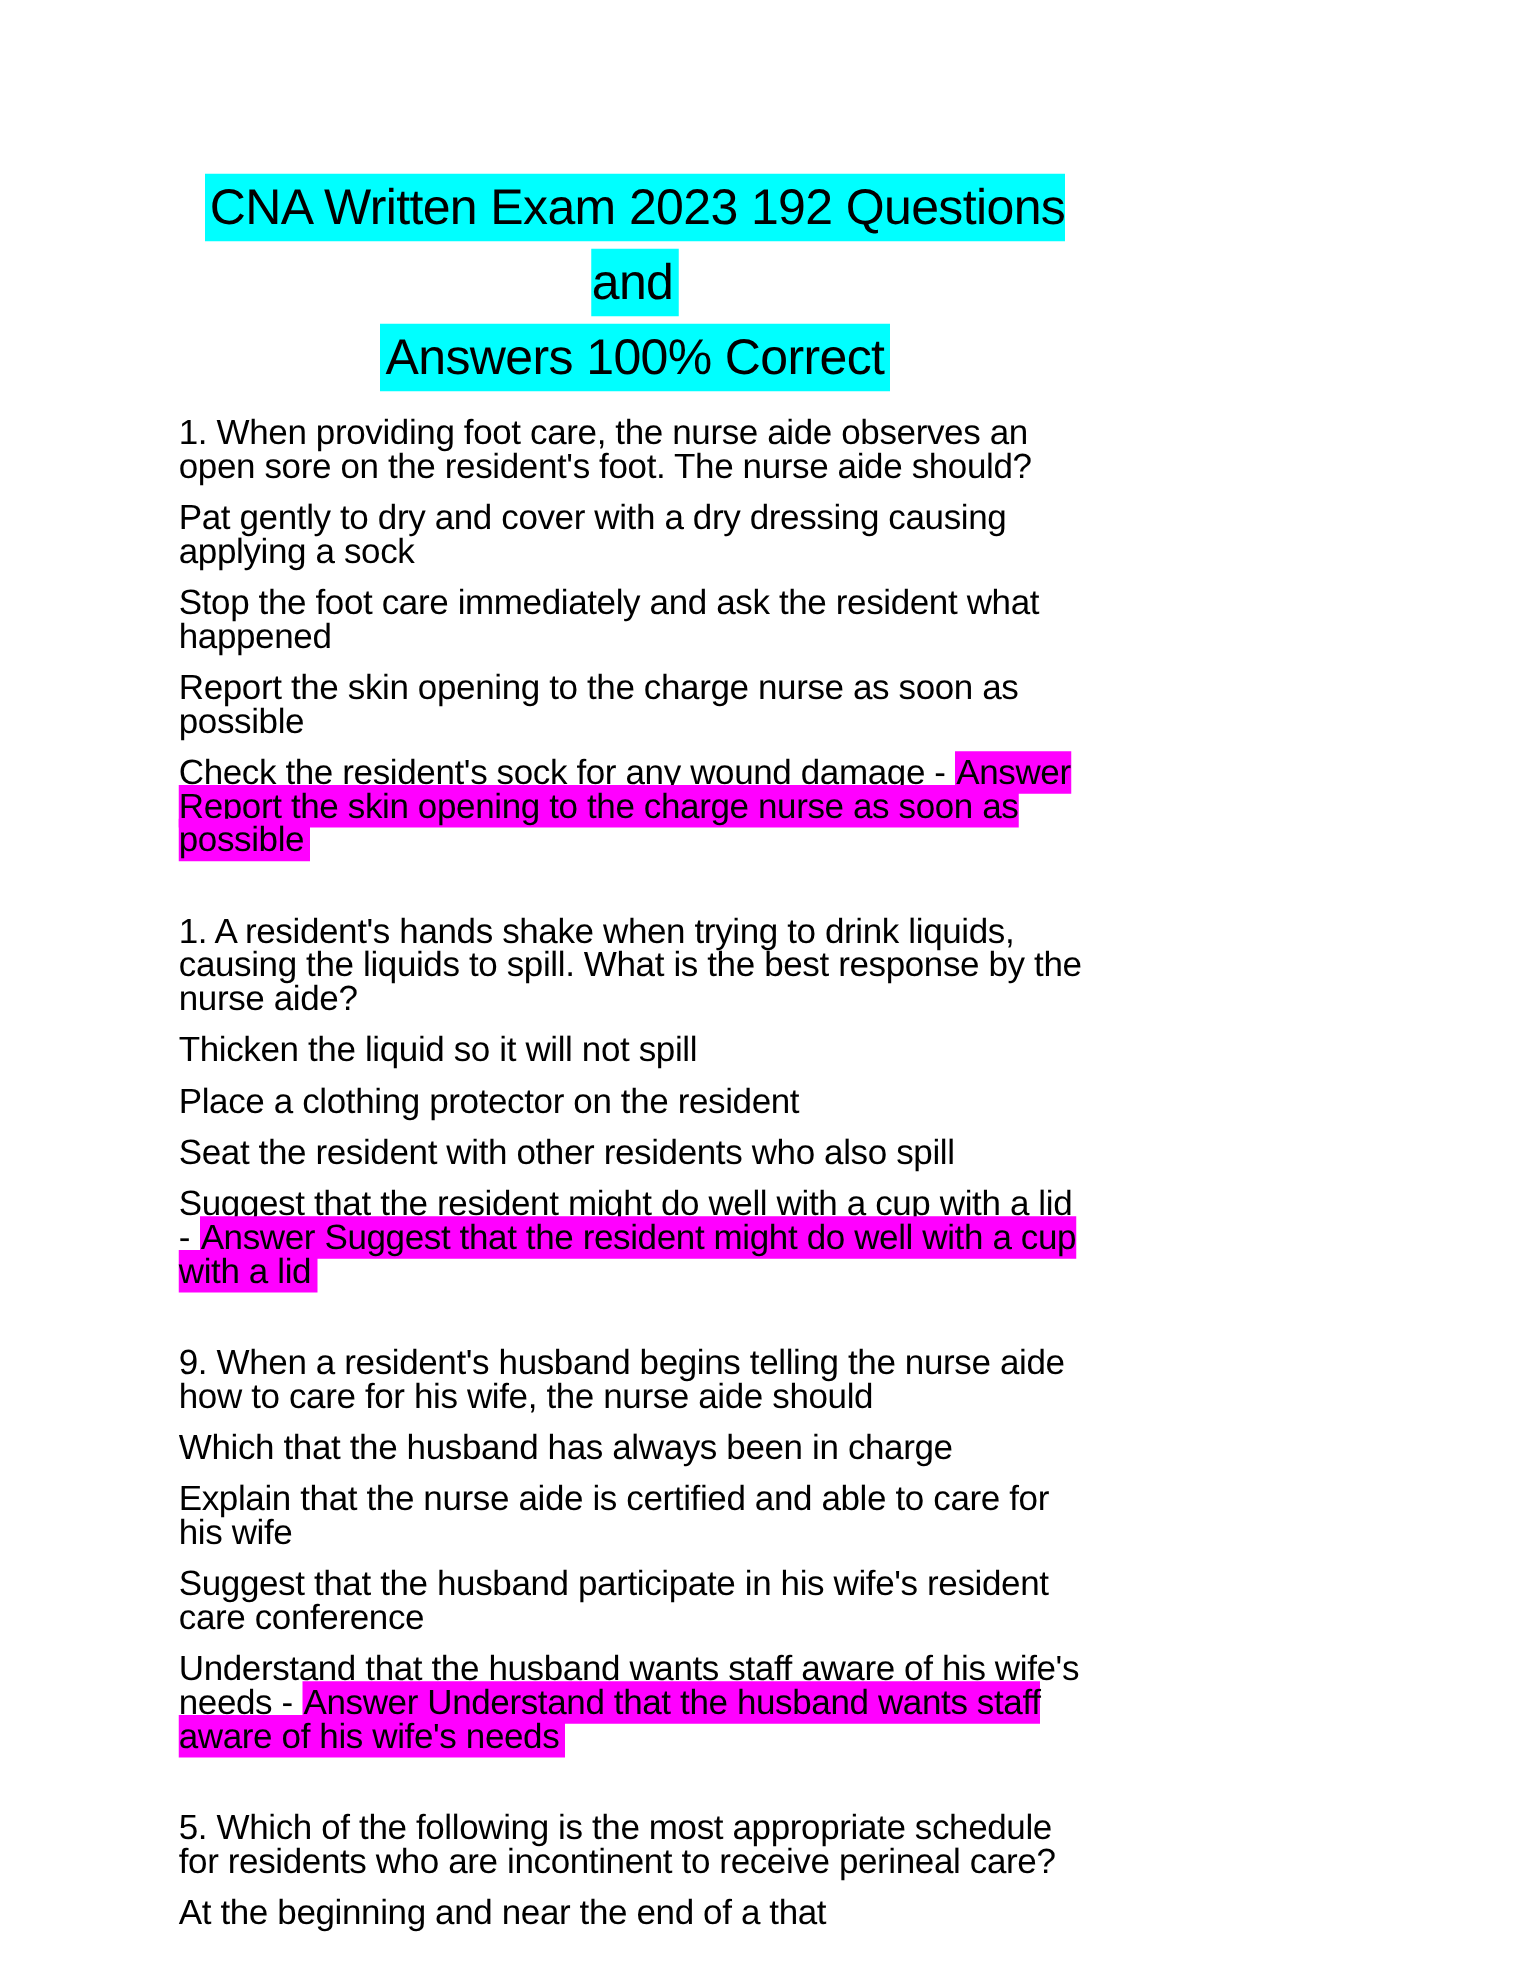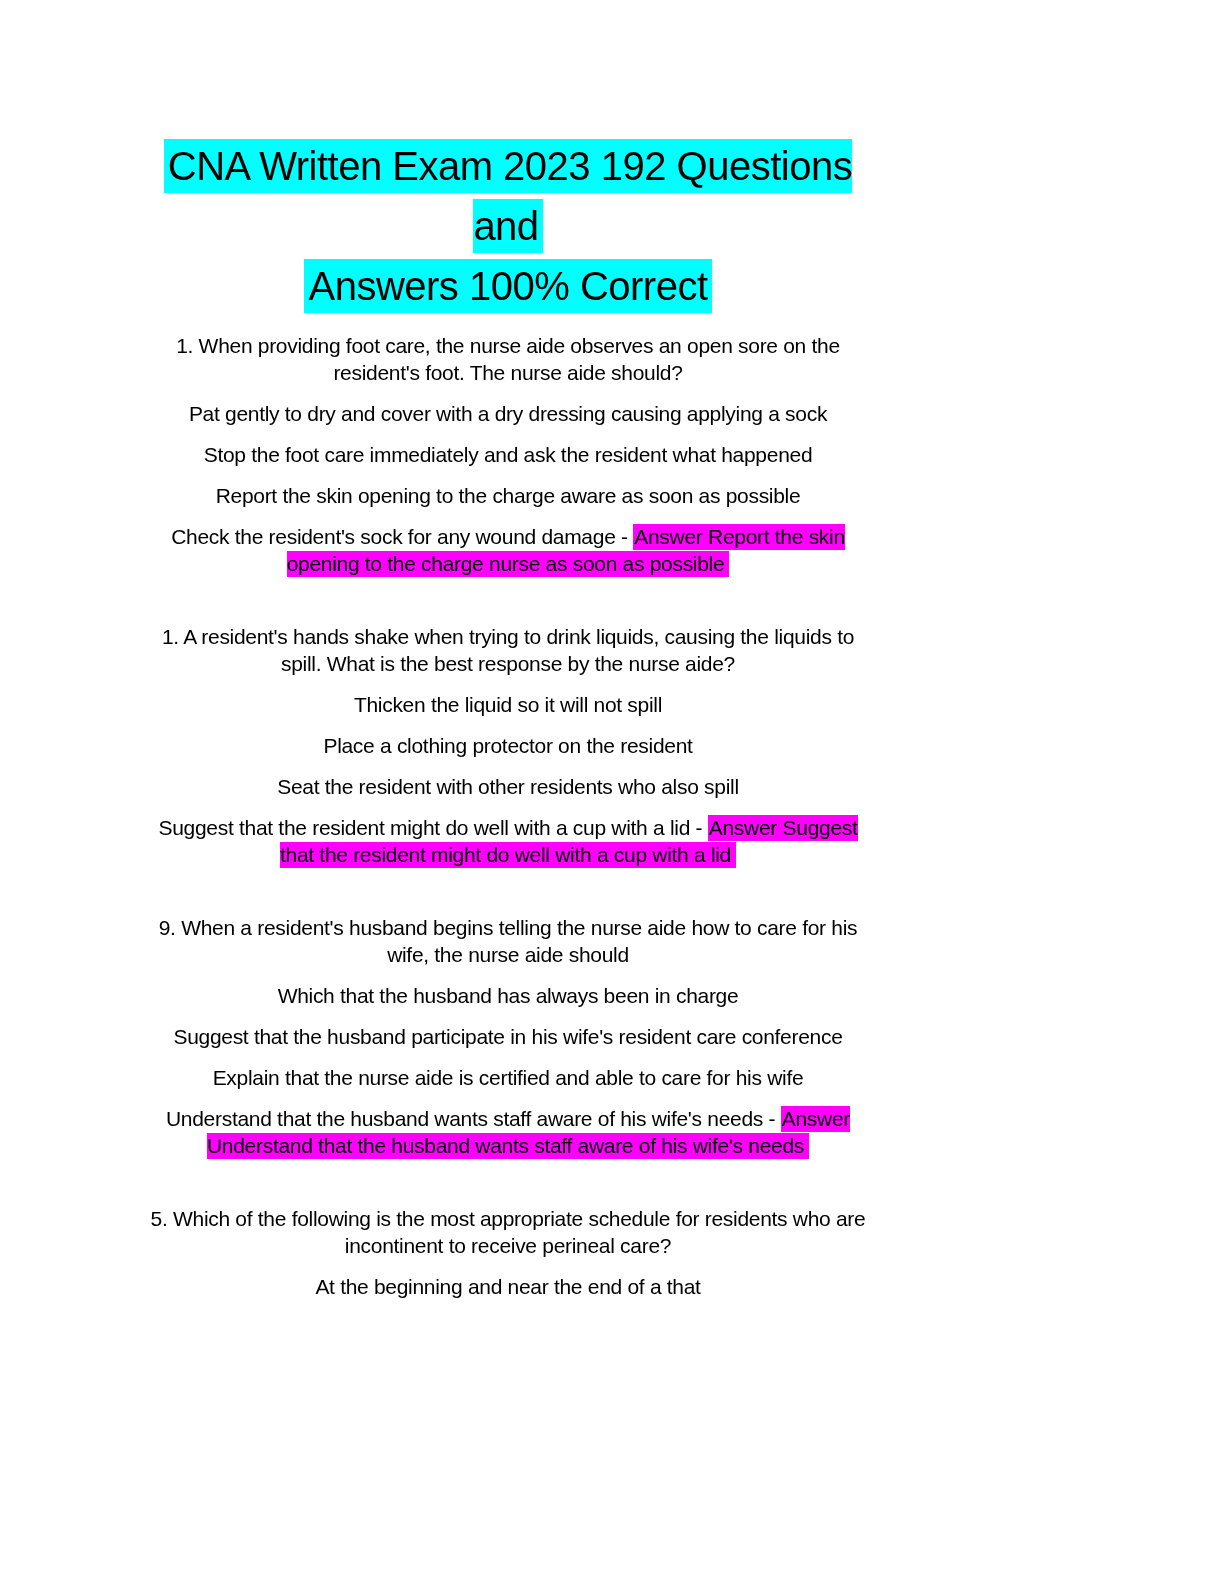--- a/index.html
+++ b/index.html
@@ -25,24 +25,23 @@
     font-weight: 400;
     text-align: center;
     letter-spacing: -0.5px;
   }
   .title-hl {
     background: var(--title-hl, #00FFFF);
     padding: 5px 4px;
   }
   .qa-list p {
     margin: 0 0 14px 0;
-    font-size: 21px;
+    font-size: 28px;
     line-height: 27px;
     letter-spacing: -0.3px;
-    text-align: center;
   }
   .qa-block + .qa-block { margin-top: 46px; }
   mark.answer-hl {
     background: var(--answer-hl, #FF00FF);
     color: #000000;
     padding: 1px 5px 2px 1px;
   }
 </style>
 </head>
 <body style="--title-hl: #00FFFF; --answer-hl: #FF00FF;">
@@ -50,35 +49,35 @@
 <div class="page">
   <h1 class="doc-title">
     <span class="title-hl">CNA Written Exam 2023 192 Questions and</span><br>
     <span class="title-hl">Answers 100% Correct</span>
   </h1>
   <div class="qa-list">
       <div class="qa-block">
         <p class="question">1. When providing foot care, the nurse aide observes an open sore on the resident's foot. The nurse aide should?</p>
         <p class="option">Pat gently to dry and cover with a dry dressing causing applying a sock</p>
         <p class="option">Stop the foot care immediately and ask the resident what happened</p>
-        <p class="option">Report the skin opening to the charge aware as soon as possible</p>
+        <p class="option">Report the skin opening to the charge nurse as soon as possible</p>
         <p class="option option-with-answer"><span>Check the resident's sock for any wound damage</span><span> - </span><mark class="answer-hl">Answer Report the skin opening to the charge nurse as soon as possible</mark></p>
       </div>
       <div class="qa-block">
         <p class="question">1. A resident's hands shake when trying to drink liquids, causing the liquids to spill. What is the best response by the nurse aide?</p>
         <p class="option">Thicken the liquid so it will not spill</p>
         <p class="option">Place a clothing protector on the resident</p>
         <p class="option">Seat the resident with other residents who also spill</p>
         <p class="option option-with-answer"><span>Suggest that the resident might do well with a cup with a lid</span><span> - </span><mark class="answer-hl">Answer Suggest that the resident might do well with a cup with a lid</mark></p>
       </div>
       <div class="qa-block">
         <p class="question">9. When a resident's husband begins telling the nurse aide how to care for his wife, the nurse aide should</p>
         <p class="option">Which that the husband has always been in charge</p>
+        <p class="option">Explain that the nurse aide is certified and able to care for his wife</p>
         <p class="option">Suggest that the husband participate in his wife's resident care conference</p>
-        <p class="option">Explain that the nurse aide is certified and able to care for his wife</p>
         <p class="option option-with-answer"><span>Understand that the husband wants staff aware of his wife's needs</span><span> - </span><mark class="answer-hl">Answer Understand that the husband wants staff aware of his wife's needs</mark></p>
       </div>
       <div class="qa-block">
         <p class="question">5. Which of the following is the most appropriate schedule for residents who are incontinent to receive perineal care?</p>
         <p class="option">At the beginning and near the end of a that</p>
       </div>
     </div>
 </div>
 
 </body></html>

